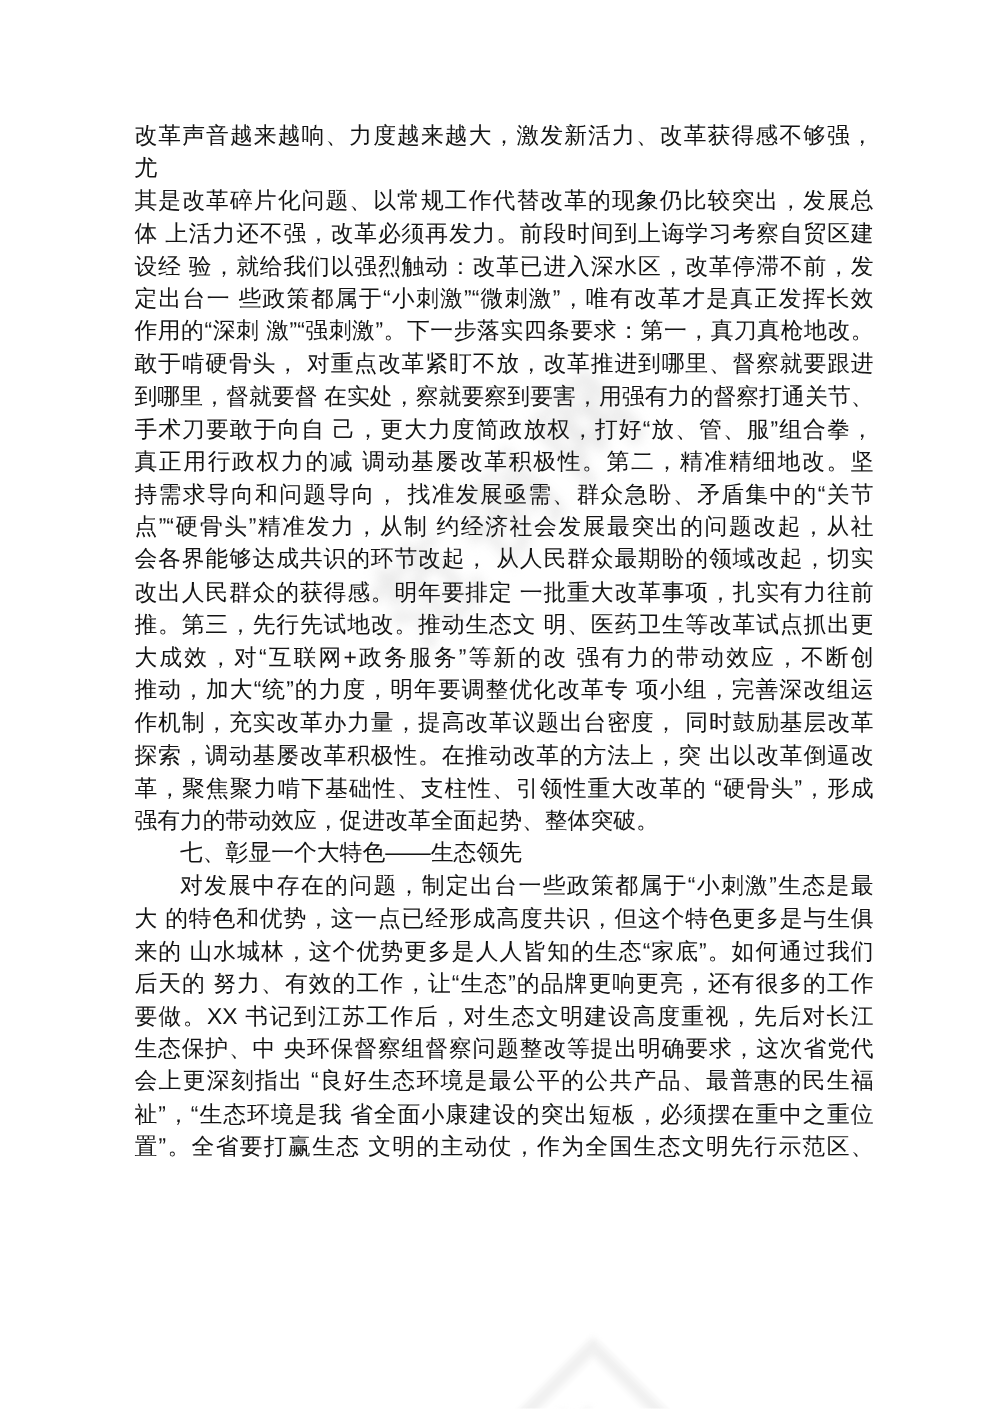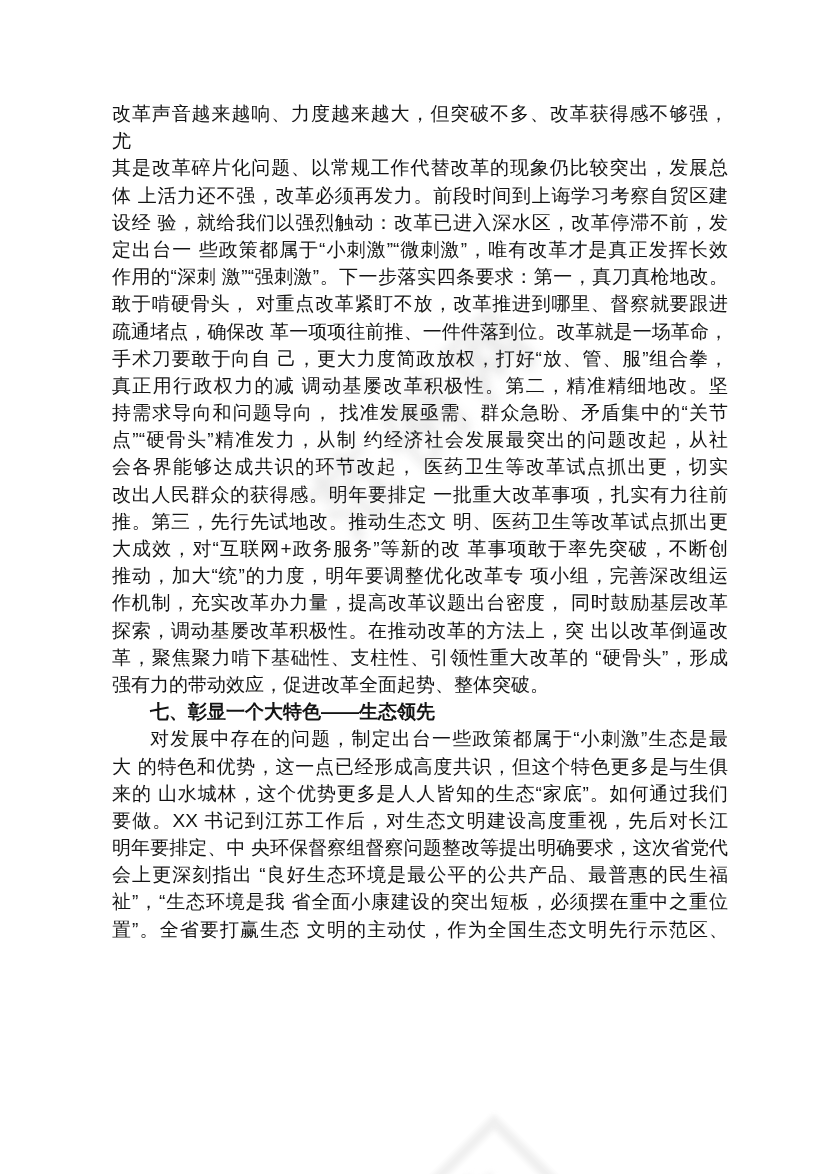--- a/index.html
+++ b/index.html
@@ -61,62 +61,63 @@
     z-index:1;
   }
   .line{
     text-align:justify;
     text-align-last:justify;
     height:27.2px;
     overflow:hidden;
   }
   .line.short{text-align-last:left;}
   .line.indent{text-indent:2em;}
-  .line.heading{font-weight:700;}
+  .line.heading{font-weight:400;}
   .b{font-weight:400;}
 </style>
 </head>
 <body>
 
 <div class="page">
 
   <div class="wm-diagonal">范例网</div>
 
   <div class="wm-diamond">
     <div class="wm-diamond-square"></div>
     <div class="wm-diamond-glyph">长</div>
   </div>
 
   <div class="textblock">
-      <div class="line"><span>改革声音越来越响、力度越来越大，但突破不多、改革获得感不够强，</span></div>
+      <div class="line"><span>改革声音越来越响、力度越来越大，激发新活力、改革获得感不够强，</span></div>
       <div class="line short"><span>尤</span></div>
       <div class="line"><span>其是改革碎片化问题、以常规工作代替改革的现象仍比较突出，发展总</span></div>
       <div class="line"><span>体 上活力还不强，改革必须再发力。前段时间到上诲学习考察自贸区建</span></div>
       <div class="line"><span>设经 验，就给我们以强烈触动：改革已进入深水区，改革停滞不前，发</span></div>
       <div class="line"><span>定出台一 些政策都属于“小刺激”“微刺激”，唯有改革才是真正发挥长效</span></div>
       <div class="line"><span>作用的“深刺 激”“强刺激”。下一步落实四条要求：</span><span class="b">第一，真刀真枪地改。</span></div>
       <div class="line"><span>敢于啃硬骨头， 对重点改革紧盯不放，改革推进到哪里、督察就要跟进</span></div>
-      <div class="line"><span>疏通堵点，确保改 革一项项往前推、一件件落到位。改革就是一场革命，</span></div>
+      <div class="line"><span>到哪里，督就要督 在实处，察就要察到要害，用强有力的督察打通关节、</span></div>
       <div class="line"><span>手术刀要敢于向自 己，更大力度简政放权，打好“放、管、服”组合拳，</span></div>
       <div class="line"><span>真正用行政权力的减 调动基屡改革积极性。</span><span class="b">第二，精准精细地改。</span><span>坚</span></div>
       <div class="line"><span>持需求导向和问题导向， 找准发展亟需、群众急盼、矛盾集中的“关节</span></div>
       <div class="line"><span>点”“硬骨头”精准发力，从制 约经济社会发展最突出的问题改起，从社</span></div>
-      <div class="line"><span>会各界能够达成共识的环节改起， 医药卫生等改革试点抓出更，切实</span></div>
+      <div class="line"><span>会各界能够达成共识的环节改起， 从人民群众最期盼的领域改起，切实</span></div>
       <div class="line"><span>改出人民群众的获得感。明年要排定 一批重大改革事项，扎实有力往前</span></div>
       <div class="line"><span>推。</span><span class="b">第三，先行先试地改。</span><span>推动生态文 明、医药卫生等改革试点抓出更</span></div>
-      <div class="line"><span>大成效，对“互联网+政务服务”等新的改 革事项敢于率先突破，不断创</span></div>
+      <div class="line"><span>大成效，对“互联网+政务服务”等新的改 强有力的带动效应，不断创</span></div>
       <div class="line"><span>推动，加大“统”的力度，明年要调整优化改革专 项小组，完善深改组运</span></div>
       <div class="line"><span>作机制，充实改革办力量，提高改革议题出台密度， 同时鼓励基层改革</span></div>
       <div class="line"><span>探索，调动基屡改革积极性。在推动改革的方法上，突 出以改革倒逼改</span></div>
       <div class="line"><span>革，聚焦聚力啃下基础性、支柱性、引领性重大改革的 “硬骨头”，形成</span></div>
       <div class="line short"><span>强有力的带动效应，促进改革全面起势、整体突破。</span></div>
       <div class="line short indent heading"><span>七、彰显一个大特色——生态领先</span></div>
       <div class="line indent"><span>对发展中存在的问题，制定出台一些政策都属于“小刺激”生态是最</span></div>
       <div class="line"><span>大 的特色和优势，这一点已经形成高度共识，但这个特色更多是与生俱</span></div>
       <div class="line"><span>来的 山水城林，这个优势更多是人人皆知的生态“家底”。如何通过我们</span></div>
+      <div class="line"><span>后天的 努力、有效的工作，让“生态”的品牌更响更亮，还有很多的工作</span></div>
       <div class="line"><span>要做。XX 书记到江苏工作后，对生态文明建设高度重视，先后对长江</span></div>
-      <div class="line"><span>明年要排定、中 央环保督察组督察问题整改等提出明确要求，这次省党代</span></div>
+      <div class="line"><span>生态保护、中 央环保督察组督察问题整改等提出明确要求，这次省党代</span></div>
       <div class="line"><span>会上更深刻指出 “良好生态环境是最公平的公共产品、最普惠的民生福</span></div>
       <div class="line"><span>祉”，“生态环境是我 省全面小康建设的突出短板，必须摆在重中之重位</span></div>
       <div class="line"><span>置”。全省要打赢生态 文明的主动仗，作为全国生态文明先行示范区、</span></div>
     </div>
 
 </div>
 
 </body></html>

